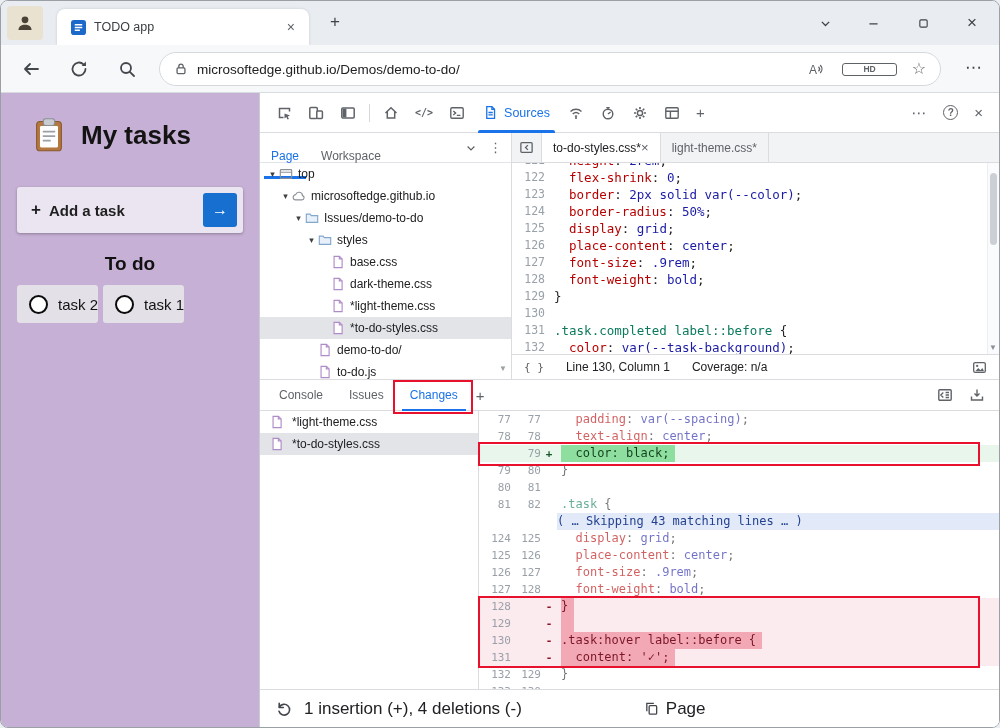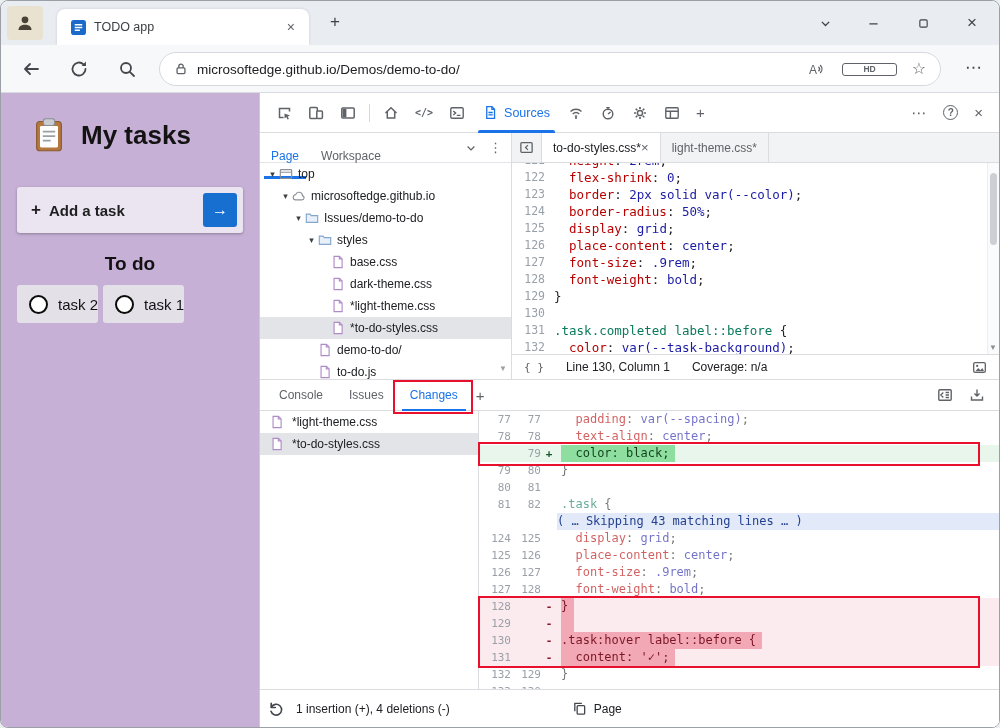--- a/index.html
+++ b/index.html
@@ -118,21 +118,21 @@
   .dmark.del{color:#8a1626;font-weight:bold;}
   .dcode{flex:1;padding-left:4px;}
   .diff-ctx .dcode{opacity:.62;}
   .diff-add{background:#e9f6ec;}
   .diff-add .band{background:#8edf9f;display:inline-block;padding-right:6px;}
   .diff-add .band span{color:#123f1e;}
   .diff-del{background:#fcebee;}
   .diff-del .band{background:#f3a9b5;display:inline-block;padding-right:6px;}
   .diff-del .band span{color:#7c1626;}
   .skip-band{flex:1;background:#e2eafa;color:#23418f;text-align:left;}
-  .dr-status{position:absolute;left:0;bottom:0;right:0;height:38px;border-top:1px solid #dadce0;display:flex;align-items:center;padding:0 8px;font-size:12px;color:#202124;gap:12px;background:#fff;}
+  .dr-status{position:absolute;left:0;bottom:0;right:0;height:38px;border-top:1px solid #dadce0;display:flex;align-items:center;padding:0 16px;font-size:17px;color:#202124;gap:12px;background:#fff;}
   .copy-group{display:flex;align-items:center;gap:7px;margin-left:110px;}
 
   
   .anno{position:absolute;border:2.5px solid #e8112d;pointer-events:none;z-index:60;}
   #anno-changes{left:392px;top:379px;width:80px;height:34px;}
   #anno-insert{left:477px;top:441px;width:502px;height:24px;}
   #anno-delete{left:477px;top:595px;width:502px;height:72px;}
 </style>
 </head>
 <body>

